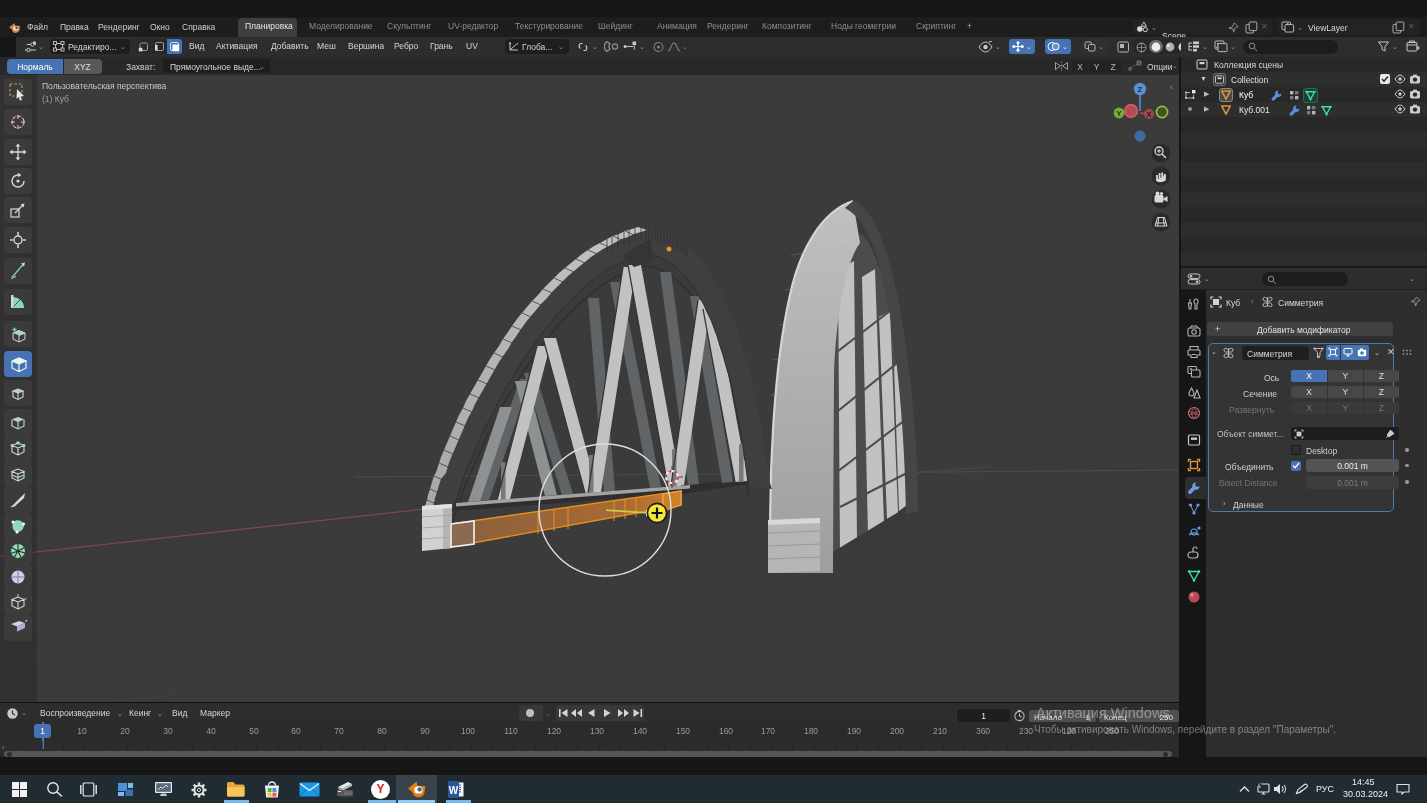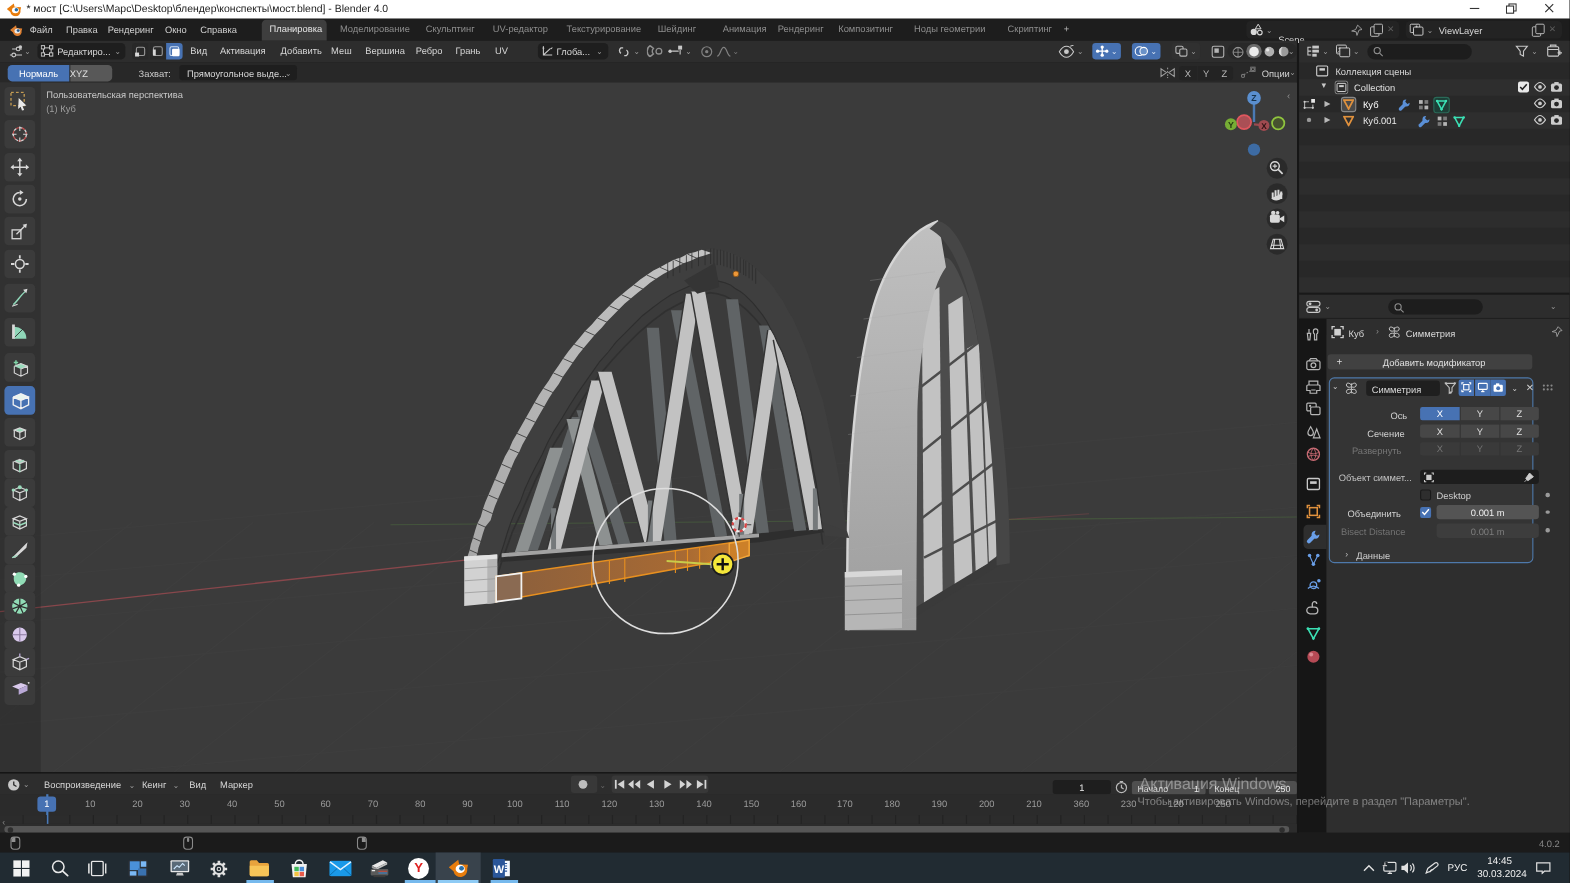--- a/index.html
+++ b/index.html
@@ -3,53 +3,35 @@
 <style>
 *{margin:0;padding:0;box-sizing:border-box}
 html,body{width:1427px;height:803px;overflow:hidden;background:#161616;font-family:"Liberation Sans",sans-serif;}
 #root{position:relative;width:1427px;height:803px;background:#161616;font-size:8.5px;color:#d6d6d6}
 .abs{position:absolute}
 .tx{position:absolute;white-space:nowrap}
 #titlebar{left:0;top:0;width:1427px;height:17px;background:#ffffff}
 #topbar{left:0;top:17px;width:1427px;height:20px;background:#1d1d1d}
 .menu{position:absolute;top:5px;font-size:8.5px;color:#d0d0d0}
 .tab{position:absolute;top:4px;font-size:8.5px;color:#8d8d8d}
-#row2{left:0;top:37px;width:1179px;height:20px;background:#2d2d2d}
+#row2{left:16px;top:37px;width:1179px;height:20px;background:#2d2d2d}
 #row3{left:0;top:57px;width:1179px;height:18px;background:#282828}
 .hmenu{position:absolute;top:4px;font-size:8.5px;color:#d6d6d6}
-#viewport{left:0;top:75px;width:1179px;height:628px;background:#404040;overflow:hidden}
+#viewport{left:0;top:75px;width:1179px;height:628px;background:#000000;overflow:hidden}
 .tbtn{position:absolute;left:4px;width:28px;height:26px;background:#3b3b3b;border-radius:4px}
 #rightpanel{left:1181px;top:37px;width:246px;height:720px;background:#282828}
 #timeline{left:0;top:703px;width:1179px;height:54px;background:#2d2d2d}
 #statusbar{left:0;top:757px;width:1427px;height:18px;background:#1b1b1b}
 #taskbar{left:0;top:775px;width:1427px;height:28px;background:#212b32}
 .chev{position:absolute;font-size:7px;color:#999}
 .num{position:absolute;font-size:8.5px;color:#9b9b9b;transform:translateX(-50%)}
 </style></head>
 <body>
 <div id="root">
 
-<div class="abs" id="titlebar">
-  <svg class="abs" style="left:5px;top:2px" width="15" height="13" viewBox="0 0 15 13">
-    <path d="M7.6 1.1 L1.2 6.2 L4.4 8.9 A4.6 4.6 0 0 0 13.6 7.4 L14.2 4.6 L8.2 4.2 Z" fill="#e87d0d"></path>
-    <ellipse cx="9" cy="7.3" rx="3.1" ry="2.7" fill="#fff"></ellipse>
-        <circle cx="9.9" cy="6.9" r="1.6" fill="#2a6fa8"></circle>
-  </svg>
-  <div class="tx" style="left:24px;top:3px;font-size:9.5px;color:#1a1a1a">* мост [C:\Users\Марс\Desktop\блендер\конспекты\мост.blend] - Blender 4.0</div>
-  <svg class="abs" style="left:1336px;top:7px" width="9" height="2">
-        <rect width="9" height="1.2" fill="#333"></rect>
-      </svg>
-  <svg class="abs" style="left:1369px;top:3px" width="10" height="10">
-        <rect x="0.5" y="2.5" width="6.5" height="6.5" fill="none" stroke="#333"></rect>
-        <path d="M2.8 2.5 V0.5 H9.3 V7 H7" fill="none" stroke="#333"></path>
-      </svg>
-  <svg class="abs" style="left:1404px;top:3px" width="9" height="9">
-        <path d="M0.8 0.8 L8 8 M8 0.8 L0.8 8" stroke="#333" stroke-width="1.1"></path>
-      </svg>
-</div>
 
 <div class="abs" id="topbar">
   <svg class="abs" style="left:7px;top:5px" width="15" height="11" viewBox="0 0 15 13">
     <path d="M7.6 1.1 L1.2 6.2 L4.4 8.9 A4.6 4.6 0 0 0 13.6 7.4 L14.2 4.6 L8.2 4.2 Z" fill="#dd7e2f"></path>
     <ellipse cx="9" cy="7.3" rx="3.1" ry="2.7" fill="#e8e8e8"></ellipse>
         <circle cx="9.9" cy="6.9" r="1.6" fill="#265787"></circle>
   </svg>
   <div class="menu" style="left:27px">Файл</div>
   <div class="menu" style="left:60px">Правка</div>
   <div class="menu" style="left:98px">Рендеринг</div>
@@ -229,21 +211,21 @@
     <svg class="abs" style="left:45.5px;top:2.5px" width="10" height="10" viewBox="0 0 10 10">
           <circle cx="5" cy="5" r="4.4" fill="#9a9a9a"></circle>
           <path d="M5 0.6 A4.4 4.4 0 0 0 5 9.4 A2.2 4.4 0 0 1 5 0.6" fill="#d8d8d8"></path>
         </svg>
     <div class="chev" style="left:55px;top:4px">⌄</div>
   </div>
 </div>
 
 <div class="abs" id="row3">
   <div class="abs" style="left:7px;top:1.5px;width:56px;height:15px;background:#4772b3;border-radius:4px 0 0 4px;text-align:center;color:#fff;font-size:8.5px;padding-top:3px">Нормаль</div>
-  <div class="abs" style="left:63.5px;top:1.5px;width:38px;height:15px;background:#585858;border-radius:0 4px 4px 0;color:#e0e0e0;font-size:8.5px;padding-top:3px">XYZ</div>
+  <div class="abs" style="left:63.5px;top:1.5px;width:38px;height:15px;background:#585858;border-radius:0 4px 4px 0;text-align:center;color:#e0e0e0;font-size:8.5px;padding-top:3px">XYZ</div>
   <div class="tx" style="left:126px;top:4.5px;font-size:8.5px;color:#cdcdcd">Захват:</div>
   <div class="abs" style="left:163px;top:2px;width:107px;height:14px;background:#1e1e1e;border-radius:3px">
     <div class="tx" style="left:7px;top:2.5px;font-size:8.5px;color:#d6d6d6">Прямоугольное выде...</div>
     <div class="chev" style="left:96px;top:3.5px">⌄</div>
   </div>
   <svg class="abs" style="left:1054px;top:3px" width="15" height="12" viewBox="0 0 15 12">
         <path d="M6.5 6 L1.5 2.5 V9.5 Z M8.5 6 L13.5 2.5 V9.5 Z" fill="none" stroke="#9e9e9e" stroke-width="1"></path>
         <path d="M7.5 1.5 V3 M7.5 4.5 V6 M7.5 7.5 V9 M7.5 10 V11" stroke="#9e9e9e" stroke-width="0.9"></path>
       </svg>
   <div class="abs" style="left:1072px;top:2.5px;width:16px;height:13px;background:#232323;border-radius:3px 0 0 3px;text-align:center;color:#b9b9b9;font-size:8.5px;padding-top:2px">X</div>
@@ -1105,35 +1087,20 @@
         <line x1="1050.2" y1="0" x2="1050.2" y2="8"></line>
         <line x1="1071.6" y1="0" x2="1071.6" y2="8"></line>
         <line x1="1093.1" y1="0" x2="1093.1" y2="8"></line>
         <line x1="1114.5" y1="0" x2="1114.5" y2="8"></line>
         <line x1="1136.0" y1="0" x2="1136.0" y2="8"></line>
         <line x1="1157.4" y1="0" x2="1157.4" y2="8"></line>
         <line x1="1178.9" y1="0" x2="1178.9" y2="8"></line>
       </g>
     </svg>
 
-<div class="abs" id="statusbar">
-  <svg class="abs" style="left:9px;top:3px" width="10" height="13" viewBox="0 0 10 13">
-        <rect x="1" y="1" width="8" height="11" rx="2.6" fill="none" stroke="#8a8a8a" stroke-width="1"></rect>
-        <path d="M1.5 4 a3 3.5 0 0 1 3.5-2.8 V5.5 H1.5 Z" fill="#909090"></path>
-      </svg>
-  <svg class="abs" style="left:166px;top:3px" width="10" height="13" viewBox="0 0 10 13">
-        <rect x="1" y="1" width="8" height="11" rx="2.6" fill="none" stroke="#8a8a8a" stroke-width="1"></rect>
-        <rect x="4" y="1.5" width="2" height="4" rx="1" fill="#8a8a8a"></rect>
-      </svg>
-  <svg class="abs" style="left:324px;top:3px" width="10" height="13" viewBox="0 0 10 13">
-        <rect x="1" y="1" width="8" height="11" rx="2.6" fill="none" stroke="#8a8a8a" stroke-width="1"></rect>
-        <path d="M8.5 4 a3 3.5 0 0 0 -3.5-2.8 V5.5 H8.5 Z" fill="#909090"></path>
-      </svg>
-  <div class="tx" style="left:1399px;top:5px;font-size:8.5px;color:#8a8a8a">4.0.2</div>
-</div>
 
 <div class="tx" style="left:1036px;top:705px;font-size:14.5px;color:rgba(255,255,255,0.38)">Активация Windows</div>
 <div class="tx" style="left:1034px;top:724px;font-size:10px;color:rgba(255,255,255,0.40)">Чтобы активировать Windows, перейдите в раздел "Параметры".</div>
 
 <div class="abs" id="taskbar">
   <svg class="abs" style="left:12px;top:7px" width="15" height="15" viewBox="0 0 15 15">
         <g fill="#f2f2f2">
           <rect x="0" y="0" width="7" height="7"></rect>
           <rect x="8" y="0" width="7" height="7"></rect>
           <rect x="0" y="8" width="7" height="7"></rect>

